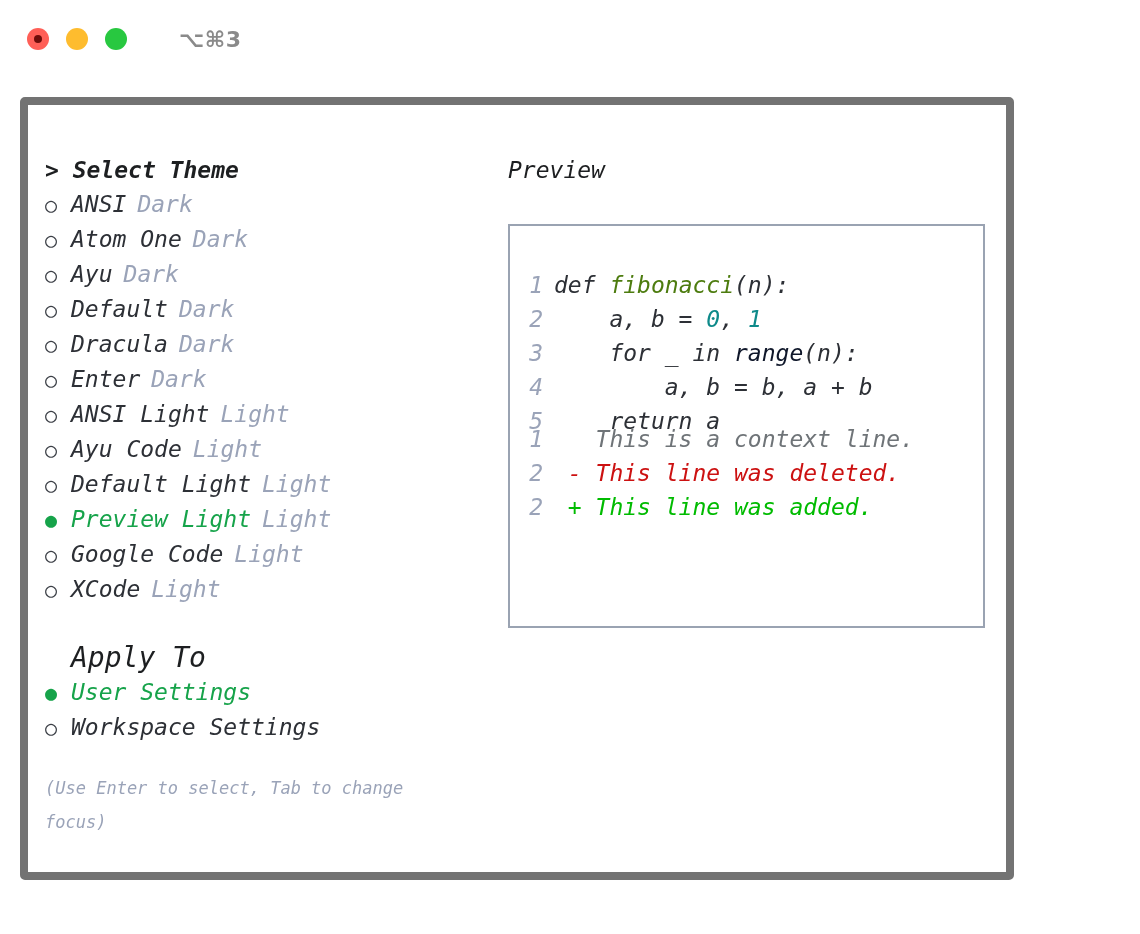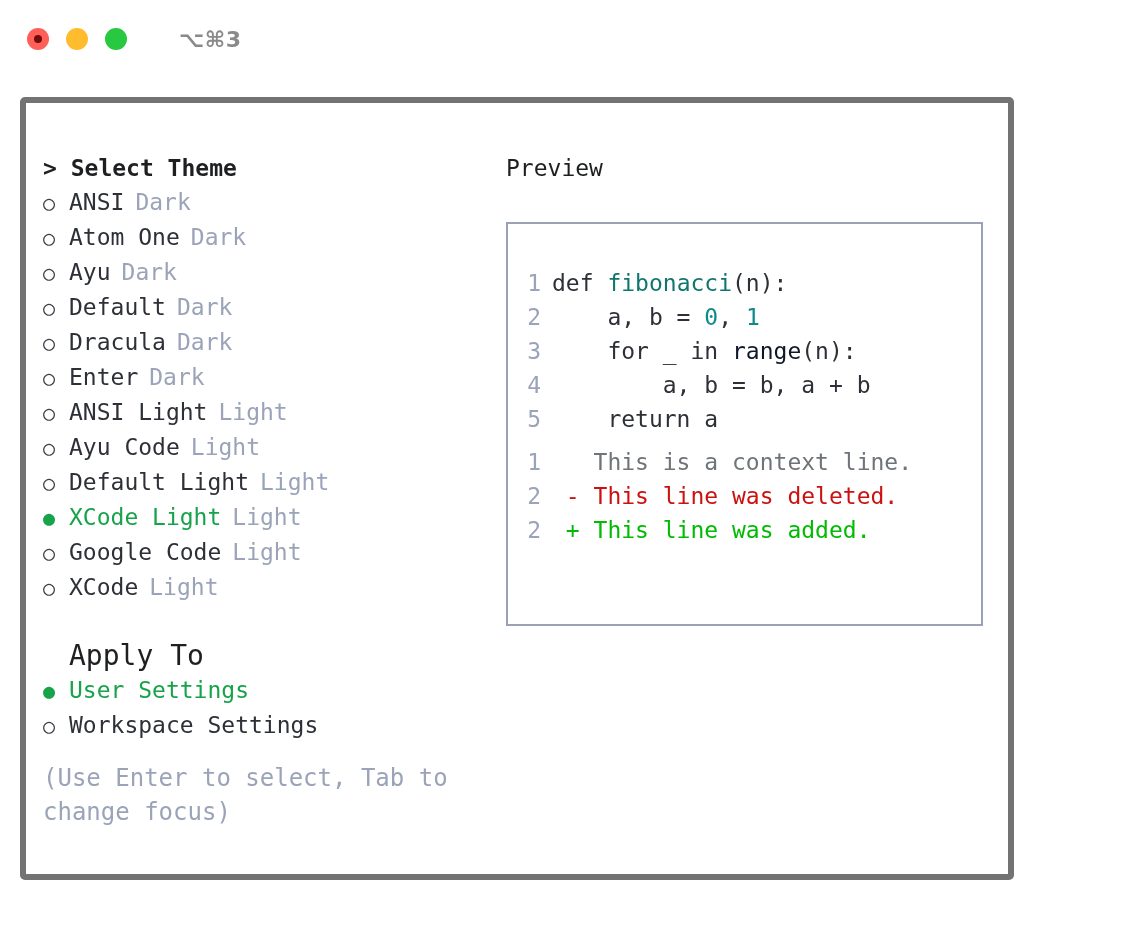--- a/index.html
+++ b/index.html
@@ -70,24 +70,25 @@
     white-space: nowrap;
   }
 
   
   .panel {
     position: absolute;
     left: 20px;
     top: 97px;
     width: 994px;
     height: 783px;
-    border: 6px solid #737373;
+    border: 8px solid #737373;
     border-radius: 5px;
     box-sizing: border-box;
     background: #ffffff;
+    font-style: italic;
   }
 
   .panel-inner {
     position: absolute;
     left: 0; top: 0; right: 0; bottom: 0;
   }
 
   
   .left-col {
     position: absolute;
@@ -133,22 +134,22 @@
 
   .apply-title {
     font-size: 28px;
     color: #1d1f21;
     line-height: 34px;
     white-space: pre;
     padding-left: 26px;
   }
 
   .hint {
-    margin-top: 18px;
-    font-size: 24px;
+    margin-top: 26px;
+    font-size: 17px;
     line-height: 34px;
     color: #9aa3b8;
     width: 415px;
   }
 
   
   .right-col {
     position: absolute;
     left: 480px;
     top: 48px;
@@ -182,29 +183,29 @@
     color: #2d3036;
   }
   .ln {
     display: inline-block;
     width: 20px;
     text-align: right;
     color: #9aa3b8;
     margin-right: 11px;
   }
   .tok-kw   { color: #2d3036; }
-  .tok-fn   { color: #0f766e; }
+  .tok-fn   { color: #4d7c0f; }
   .tok-num  { color: #0e8a8a; }
   .tok-bi   { color: #0f172a; }
   .tok-plain{ color: #2d3036; }
 
   .diff-area {
     position: absolute;
     left: 13px;
-    top: 221px;
+    top: 196px;
     right: 6px;
   }
   .diff-ctx { color: #6f7478; }
   .diff-del { color: #cc1111; }
   .diff-add { color: #00bb00; }
 </style>
 </head>
 <body>
 
 <div class="window">
@@ -228,21 +229,21 @@
         <div class="opt-list" id="theme-list">
             <div class="opt-row"><span class="opt-marker">○</span><span class="opt-label">ANSI</span><span class="opt-tag">Dark</span></div>
             <div class="opt-row"><span class="opt-marker">○</span><span class="opt-label">Atom One</span><span class="opt-tag">Dark</span></div>
             <div class="opt-row"><span class="opt-marker">○</span><span class="opt-label">Ayu</span><span class="opt-tag">Dark</span></div>
             <div class="opt-row"><span class="opt-marker">○</span><span class="opt-label">Default</span><span class="opt-tag">Dark</span></div>
             <div class="opt-row"><span class="opt-marker">○</span><span class="opt-label">Dracula</span><span class="opt-tag">Dark</span></div>
             <div class="opt-row"><span class="opt-marker">○</span><span class="opt-label">Enter</span><span class="opt-tag">Dark</span></div>
             <div class="opt-row"><span class="opt-marker">○</span><span class="opt-label">ANSI Light</span><span class="opt-tag">Light</span></div>
             <div class="opt-row"><span class="opt-marker">○</span><span class="opt-label">Ayu Code</span><span class="opt-tag">Light</span></div>
             <div class="opt-row"><span class="opt-marker">○</span><span class="opt-label">Default Light</span><span class="opt-tag">Light</span></div>
-            <div class="opt-row selected"><span class="opt-marker">●</span><span class="opt-label">XCode Light</span><span class="opt-tag">Light</span></div>
+            <div class="opt-row selected"><span class="opt-marker">●</span><span class="opt-label">Preview Light</span><span class="opt-tag">Light</span></div>
             <div class="opt-row"><span class="opt-marker">○</span><span class="opt-label">Google Code</span><span class="opt-tag">Light</span></div>
             <div class="opt-row"><span class="opt-marker">○</span><span class="opt-label">XCode</span><span class="opt-tag">Light</span></div>
           </div>
 
         <div class="spacer-row"></div>
 
         <div class="apply-title">Apply To</div>
 
         <div class="opt-list" id="apply-list">
             <div class="opt-row selected"><span class="opt-marker">●</span><span class="opt-label">User Settings</span></div>

